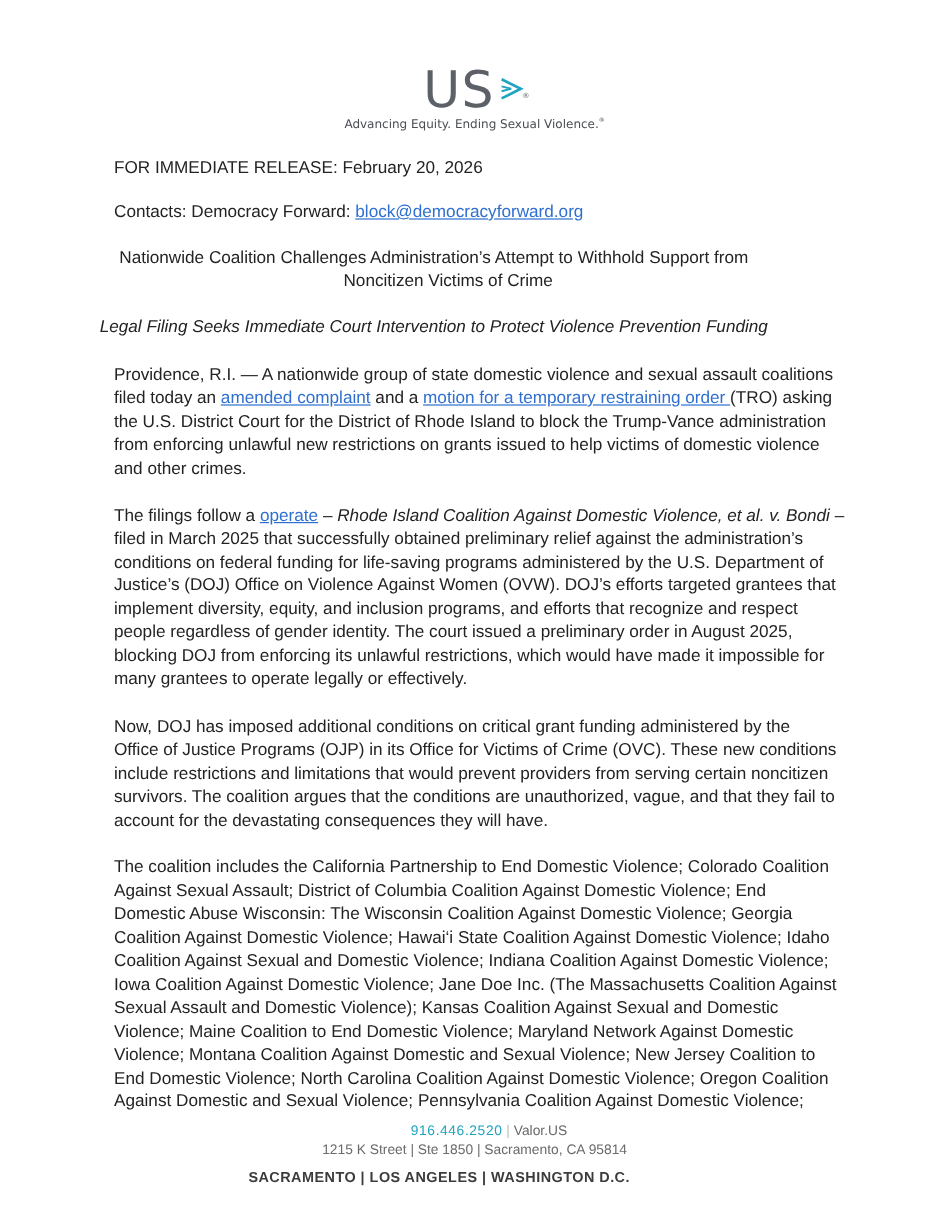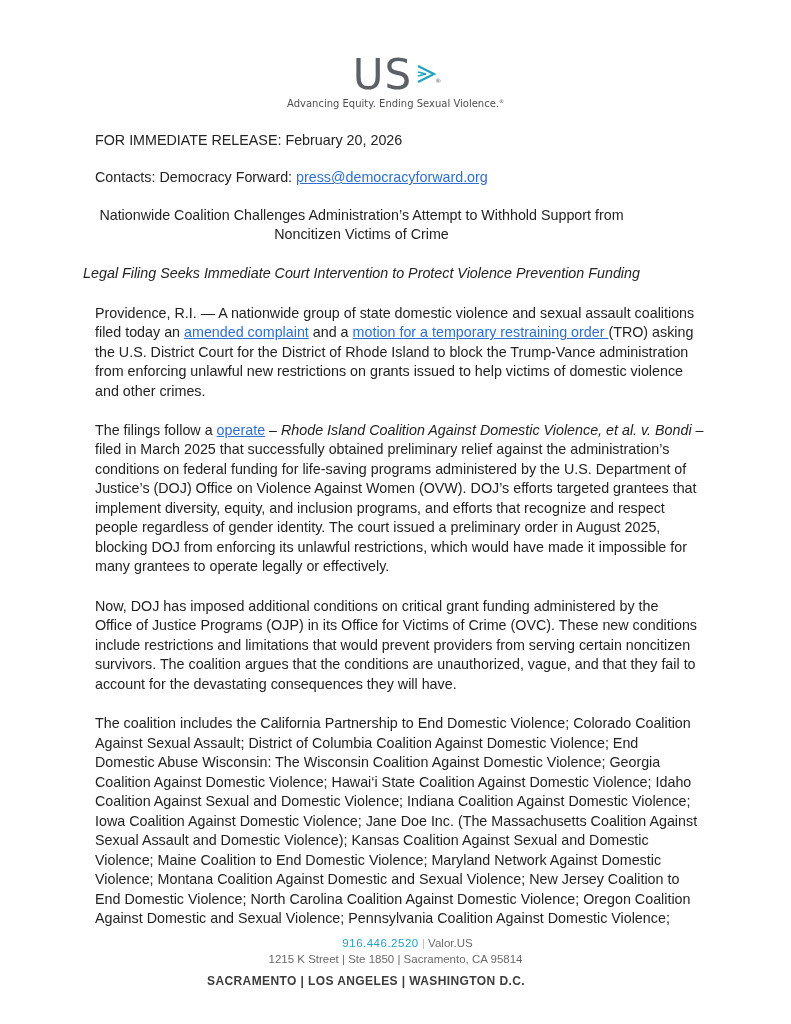--- a/index.html
+++ b/index.html
@@ -47,25 +47,25 @@
   <span>Advancing Equity. Ending Sexual Violence.</span><sup>®</sup>
 </div>
 
 <div class="line" style="top:131px;">
   <span>FOR IMMEDIATE RELEASE:</span>
   <span>February 20, 2026</span>
 </div>
 <div class="line" style="top:168px;">
   <span>Contacts:</span>
   <span>Democracy Forward:</span>
-  <a class="link" href="#">press@democracyforward.org</a>
+  <a class="link" href="#">block@democracyforward.org</a>
 </div>
 
 <div class="line center" style="top:206px;">Nationwide Coalition Challenges Administration’s Attempt to Withhold Support from</div>
-<div class="line center" style="top:225px;">Noncitizen Victims of Crime</div>
+<div class="line center" style="top:225px;padding-left:12px;">Noncitizen Victims of Crime</div>
 
 <div class="line center it" style="top:264px;">Legal Filing Seeks Immediate Court Intervention to Protect Violence Prevention Funding</div>
 
 <div class="line" style="top:304px;">Providence, R.I. — A nationwide group of state domestic violence and sexual assault coalitions</div>
 <div class="line" style="top:323px;">
   <span>filed today an </span><a class="link" href="#">amended complaint</a><span> and a </span><a class="link" href="#">motion for a temporary restraining order </a><span>(TRO) asking</span>
 </div>
 <div class="line" style="top:343px;">the U.S. District Court for the District of Rhode Island to block the Trump-Vance administration</div>
 <div class="line" style="top:362px;">from enforcing unlawful new restrictions on grants issued to help victims of domestic violence</div>
 <div class="line" style="top:382px;">and other crimes.</div>

